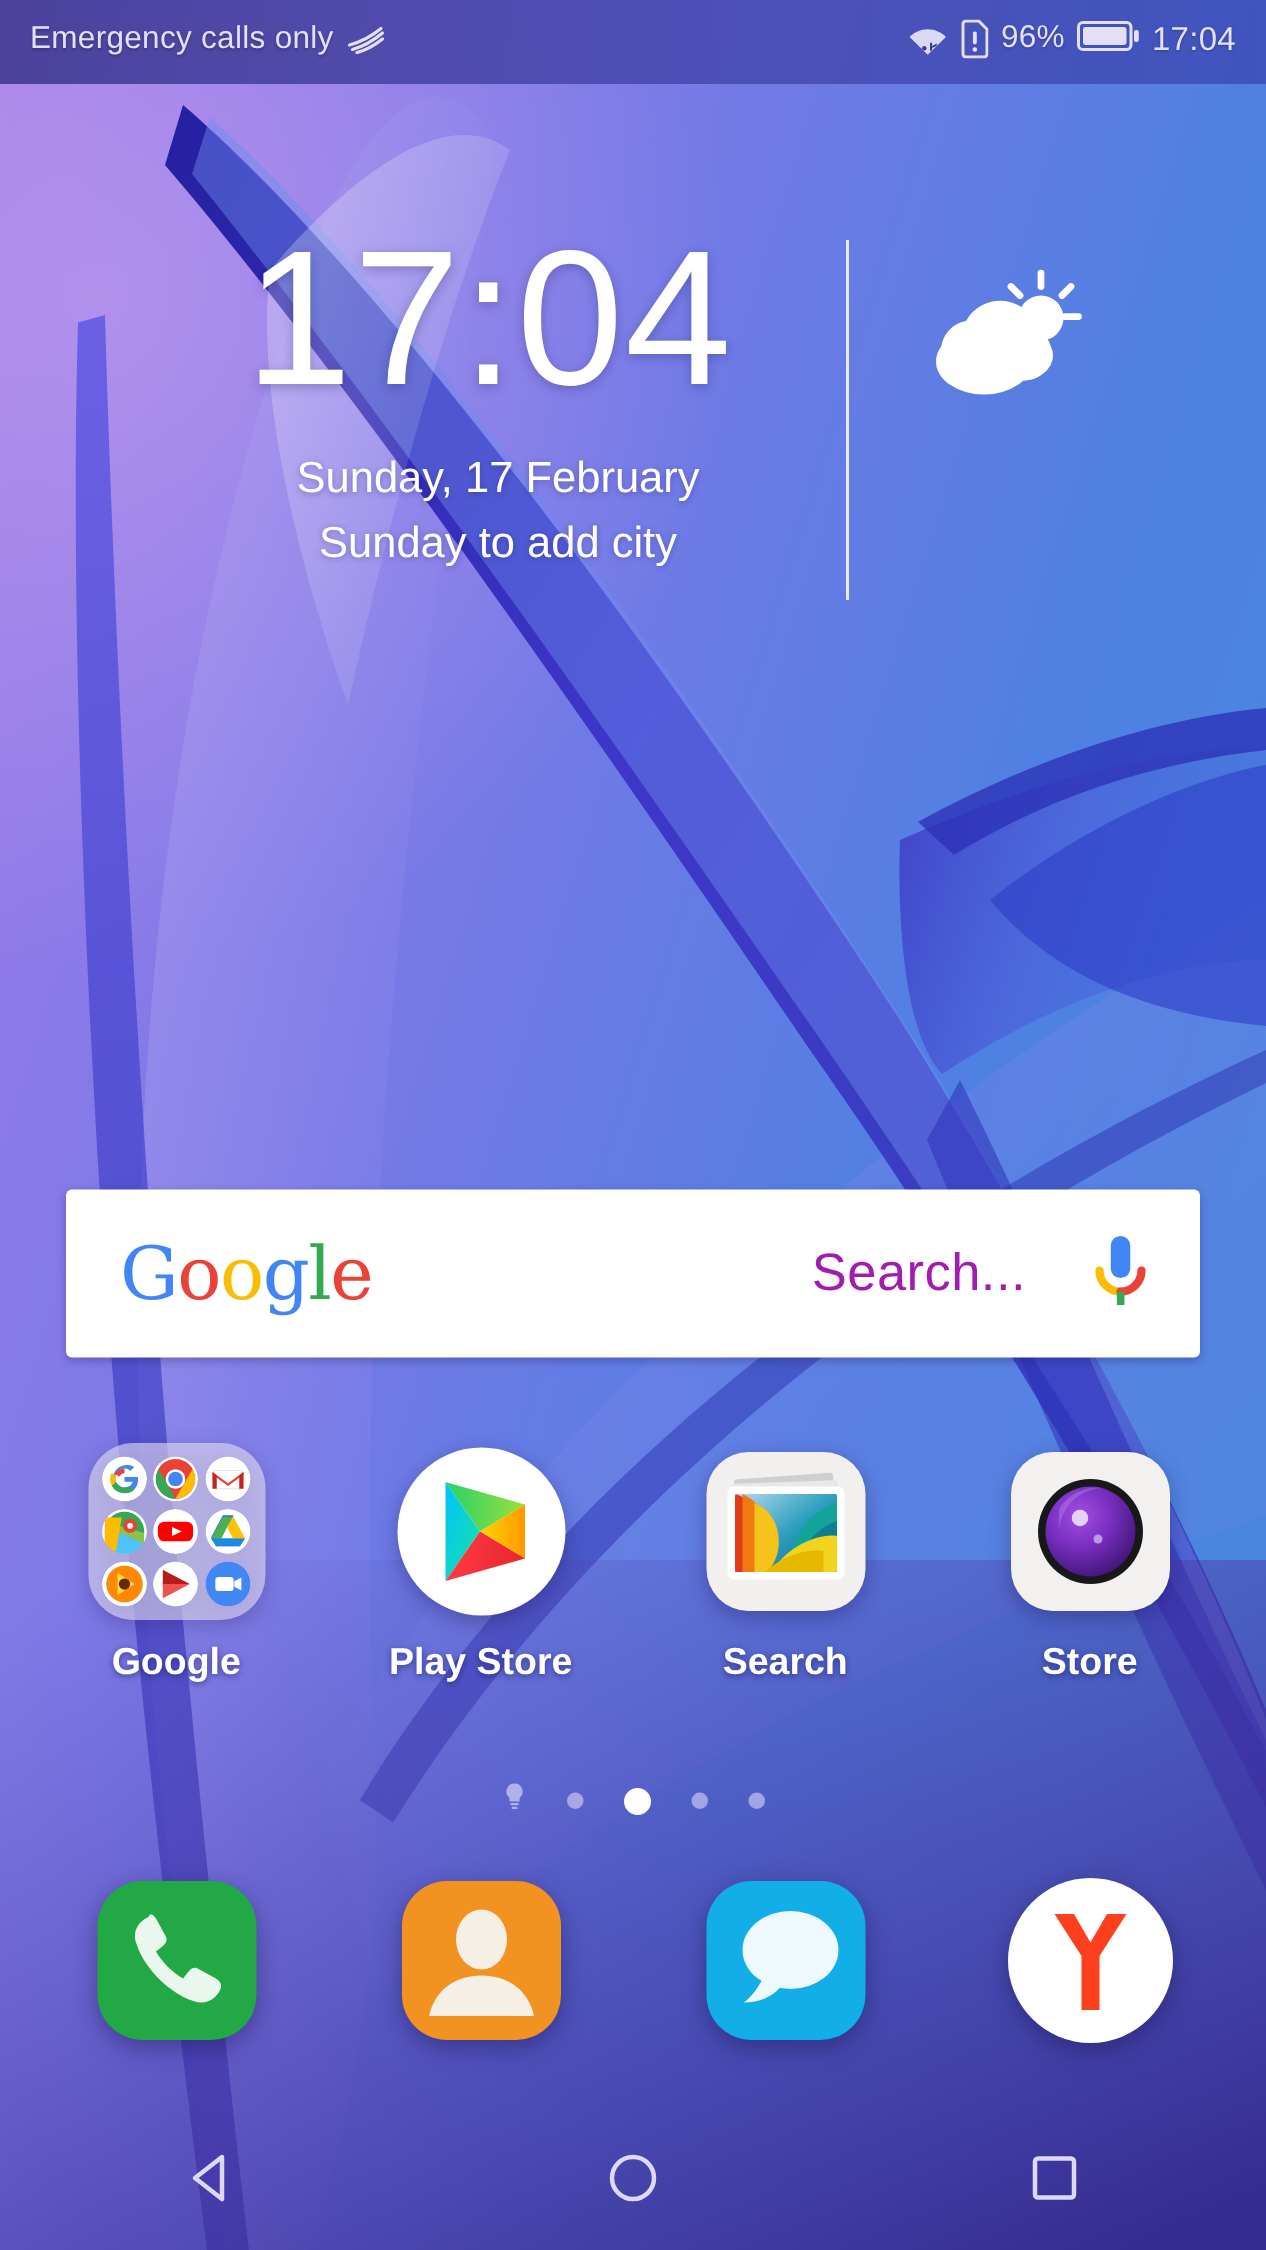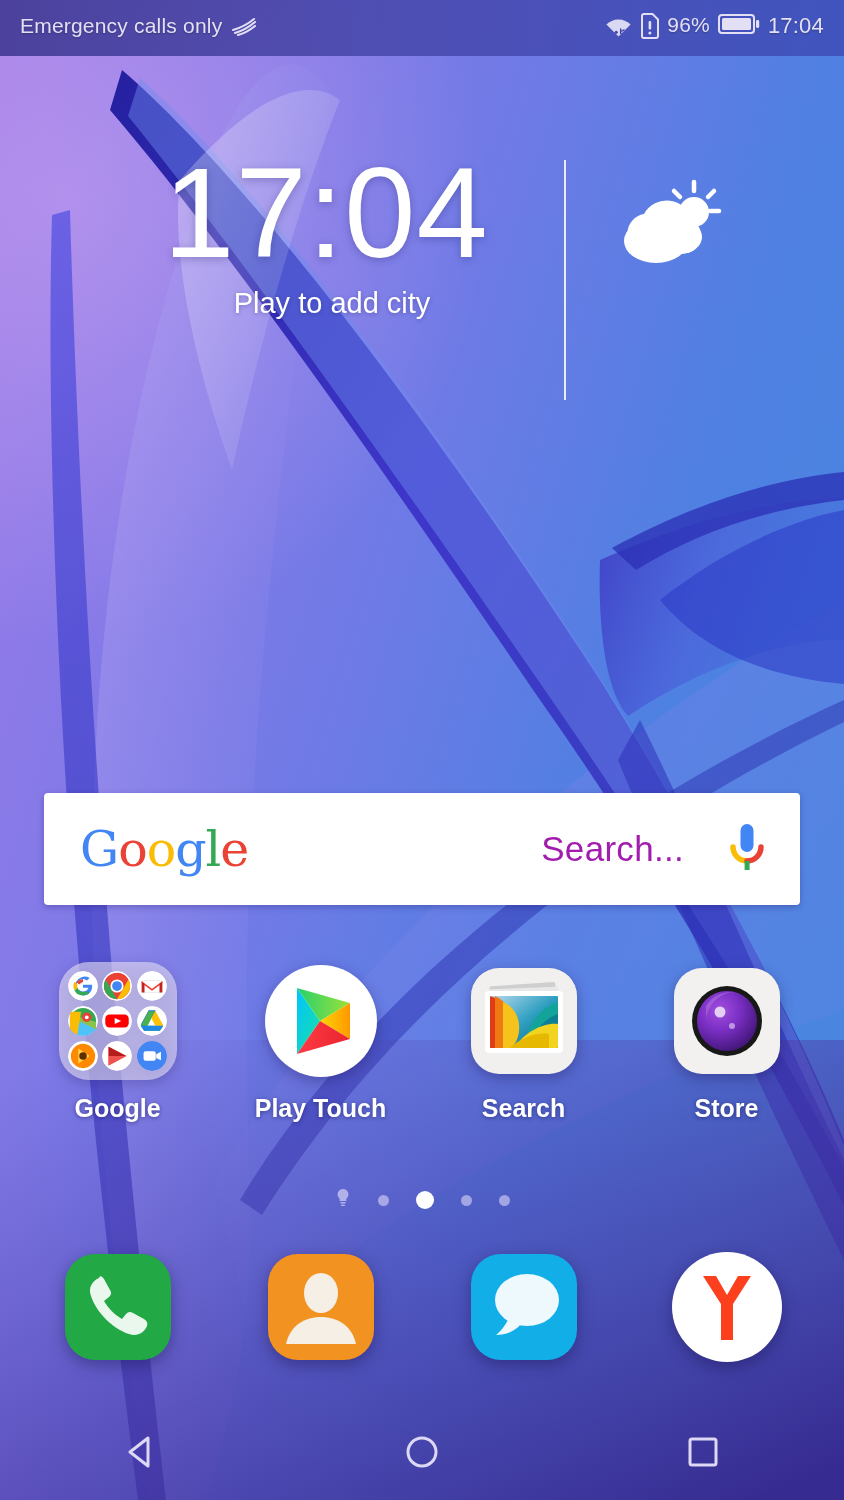--- a/index.html
+++ b/index.html
@@ -268,21 +268,22 @@
         <rect x="38" y="7" width="3.2" height="8" rx="1.4" fill="#e3e0f5"></rect>
       </svg>
     </span>
     <span class="status-time">17:04</span>
   </div>
 </div>
 
 <div class="clock-widget">
   <div class="clock-left">
     <div class="clock-time">17:04</div>
-    <div class="clock-city">Play to add city</div>
+    <div class="clock-date">Sunday, 17 February</div>
+    <div class="clock-city">Sunday to add city</div>
   </div>
   <div class="clock-divider"></div>
   <div class="clock-weather">
     <svg width="110" height="100" viewBox="0 0 110 100">
       <g fill="#ffffff">
 
         <g stroke="#ffffff" stroke-width="4.5" stroke-linecap="round">
           <line x1="82" y1="7" x2="82" y2="16"></line>
           <line x1="62" y1="16" x2="68" y2="22"></line>
           <line x1="102" y1="16" x2="96" y2="22"></line>
@@ -434,21 +435,21 @@
               <stop offset="100%" stop-color="#E8262F"></stop>
           </linearGradient>
         </defs>
 
         <path d="M35 26 L35 92 L58 59 Z" fill="url(#psA)"></path>
         <path d="M35 26 L58 59 L88 41 Z" fill="url(#psB)"></path>
         <path d="M58 59 L88 41 L88 77 Z" fill="url(#psC)"></path>
         <path d="M35 92 L58 59 L88 77 Z" fill="url(#psD)"></path>
       </svg>
     </div>
-    <div class="app-label">Play Touch</div>
+    <div class="app-label">Play Store</div>
   </div>
 
   <div class="app-cell">
     <div class="app-icon">
       <svg viewBox="0 0 118 118" width="118" height="118">
         <defs>
           <linearGradient id="galPhoto" x1="0" y1="0" x2="1" y2="1">
             <stop offset="0%" stop-color="#b7d9ee"></stop>
               <stop offset="50%" stop-color="#2e9fc0"></stop>
               <stop offset="100%" stop-color="#10607e"></stop>

